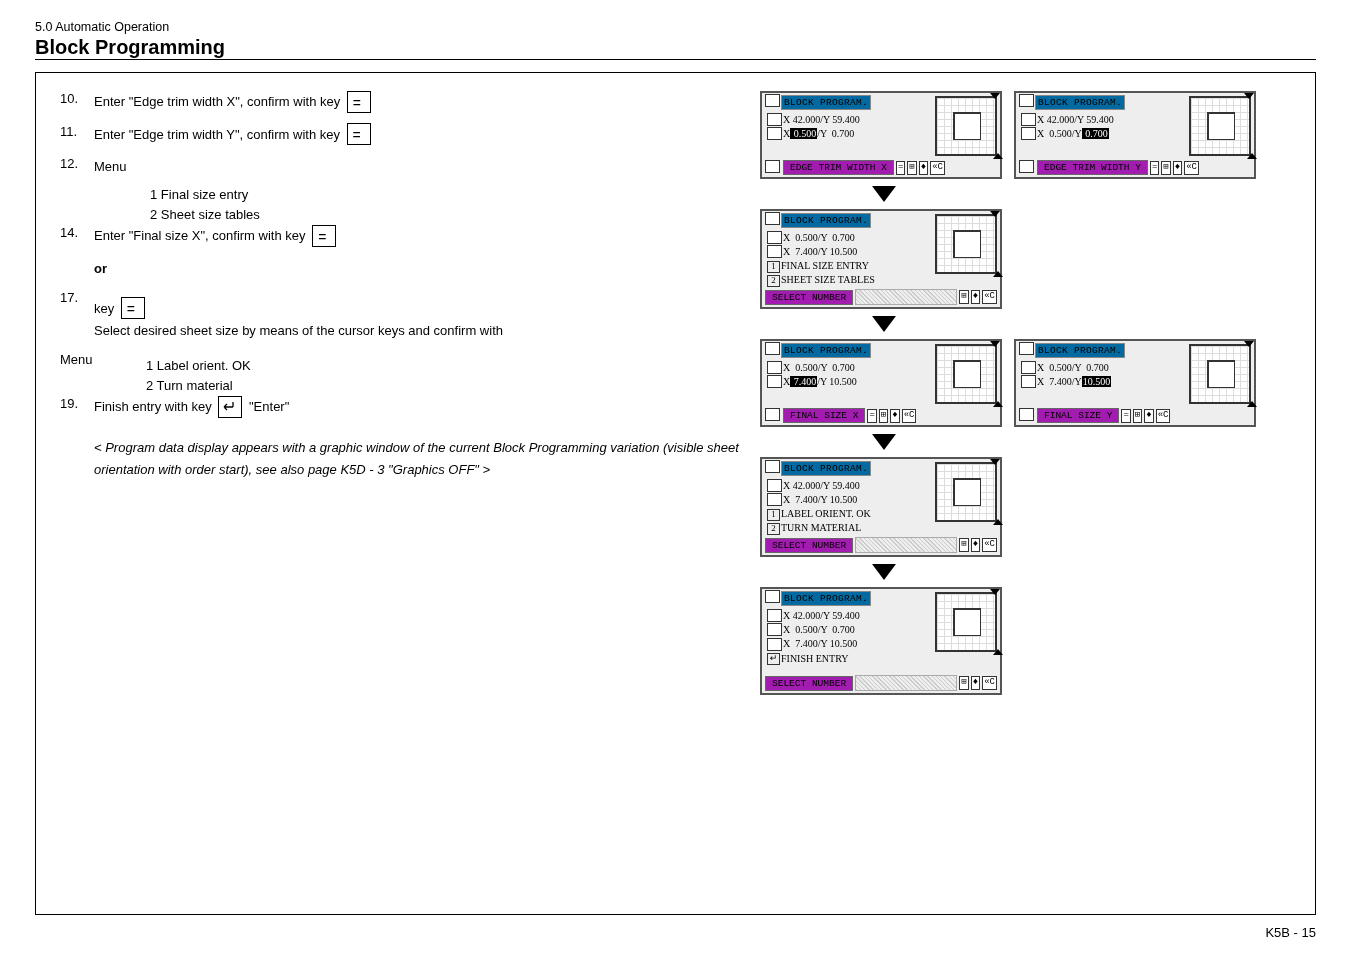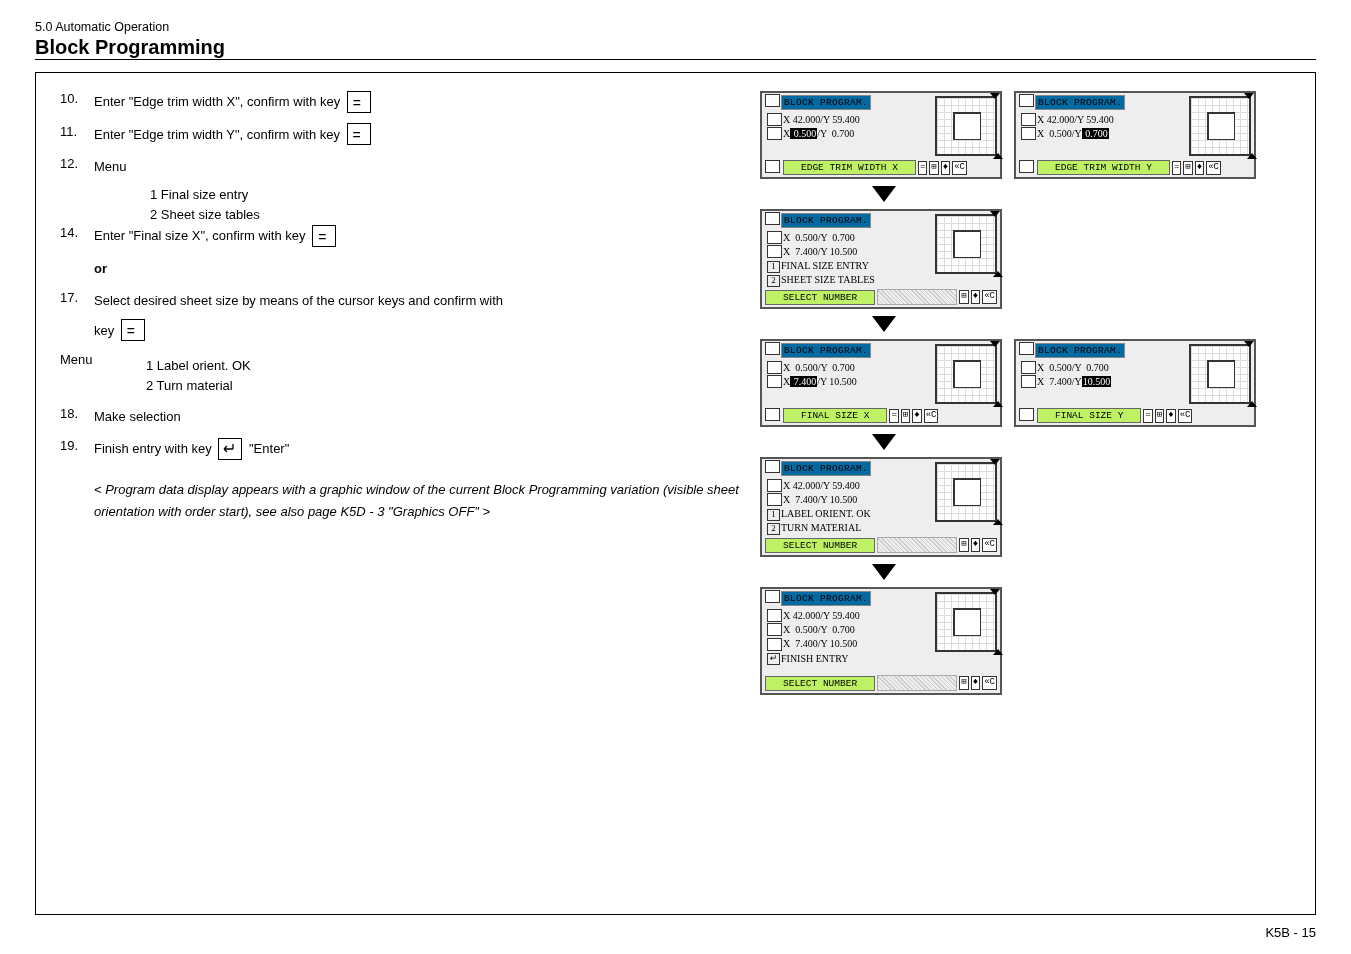--- a/index.html
+++ b/index.html
@@ -202,22 +202,22 @@
     left: 3px;
     right: 3px;
     bottom: 2px;
     display: flex;
     gap: 2px;
     align-items: center;
     font-size: 9.5px;
   }
   .lcd .footer .mainbox {
     border: 1px solid #666;
-    background: #bef264;
-    padding: 1px 17px;
+    background: #a21caf;
+    padding: 1px 6px;
     flex-shrink: 0;
   }
   .lcd .footer .fill {
     flex: 1;
     background: repeating-linear-gradient(45deg, #ccc 0 1px, transparent 1px 3px);
     height: 14px;
     border: 1px solid #aaa;
   }
   .lcd .footer .ctrlbox {
     border: 1px solid #333;
@@ -293,38 +293,34 @@
 
     <div class="step" style="margin-top:6px">
       <div class="num"></div>
       <div class="body bold">or</div>
     </div>
 
 
     <div class="step">
       <div class="num">17.</div>
       <div class="body">
-        <div>Select desired sheet size by means of the cursor keys and confirm with</div>
         <div style="margin-top:8px"><span>key</span>
           <span class="keybox equals"></span></div>
+        <div>Select desired sheet size by means of the cursor keys and confirm with</div>
       </div>
     </div>
 
     <div style="display:flex;margin-top:6px">
       <div style="width:34px">Menu</div>
       <div class="indent-menu2">
         <div>1 Label orient. OK</div>
         <div>2 Turn material</div>
       </div>
     </div>
 
-    <div class="step" style="margin-top:10px">
-      <div class="num">18.</div>
-      <div class="body">Make selection</div>
-    </div>
 
     <div class="step">
       <div class="num">19.</div>
       <div class="body"><span>Finish entry with key</span>
         <span class="keybox enter">
           <svg width="18" height="16">
               <path d="M3 8 L12 8 M12 8 L12 3 M3 8 L6 5 M3 8 L6 11" stroke="#000" fill="none" stroke-width="1.3"></path>
             </svg>
         </span><span> "Enter"</span></div>
     </div>

